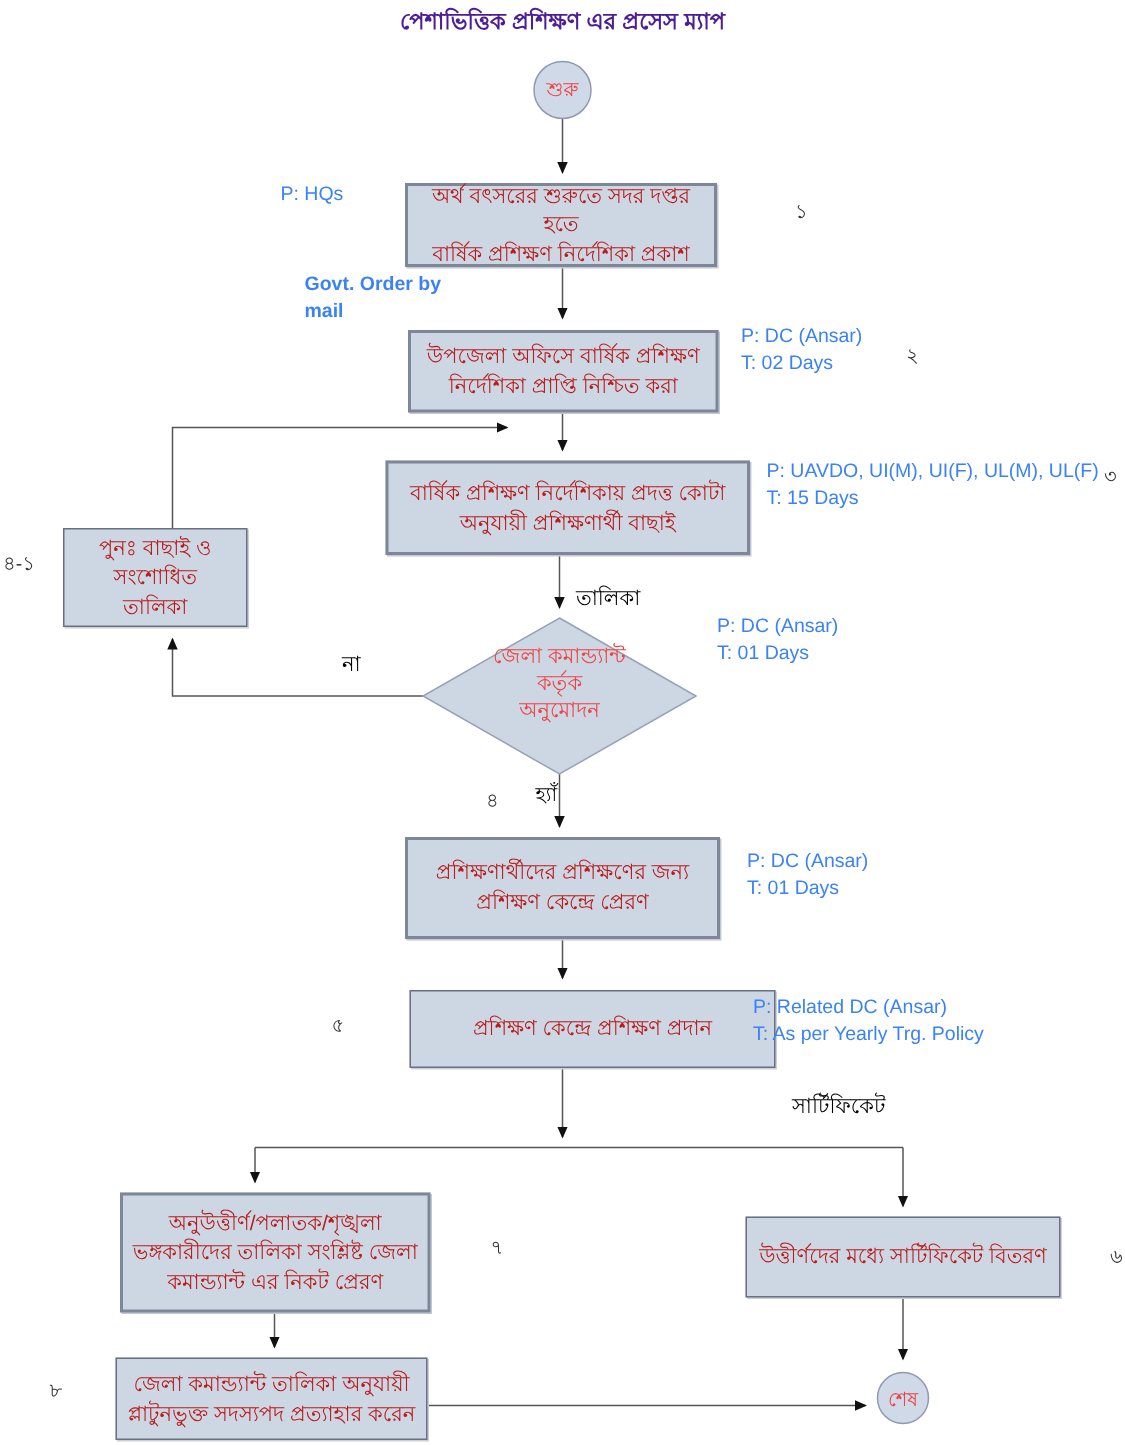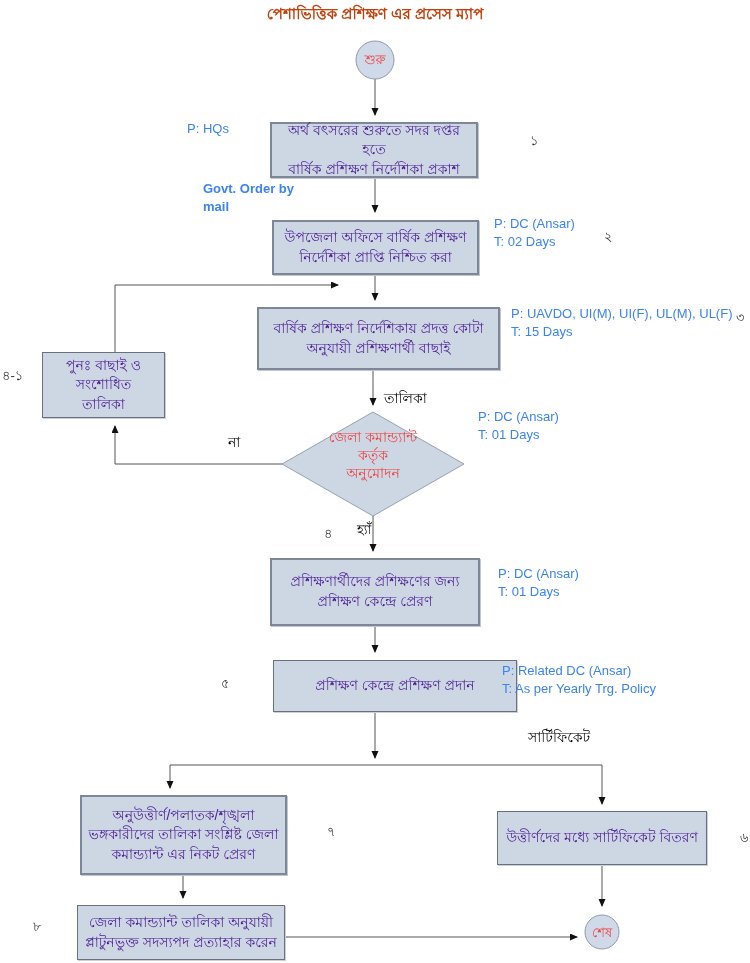--- a/index.html
+++ b/index.html
@@ -7,26 +7,26 @@
     position:relative;
     width:750px;height:963px;
     background:#ffffff;
     font-family:"Liberation Sans", sans-serif;
     overflow:hidden;
   }
   #wires{position:absolute;left:0;top:0;width:750px;height:963px;}
   .abs{position:absolute;}
   .title{
     left:0;top:2px;width:750px;text-align:center;
-    font-size:15px;font-weight:bold;color:#c2410c;
+    font-size:15px;font-weight:bold;color:#4c1d95;
   }
   .node{
     background:#cdd7e3;
     display:flex;align-items:center;justify-content:center;
-    text-align:center;color:#4c1d95;
+    text-align:center;color:#b91c1c;
     font-size:14px;line-height:1.4;
     white-space:pre-line;
     padding:17px 4px;box-sizing:border-box;
   }
   .heavy{border:2px solid #7d8798;box-shadow:1px 1px 0 #c2c8d1;}
   .light{border:1px solid #697180;box-shadow:1px 1px 0 #ccd1d8;}
   .shape-label{
     text-align:center;color:#ef4444;font-size:13px;line-height:1.3;
     white-space:pre-line;
   }

